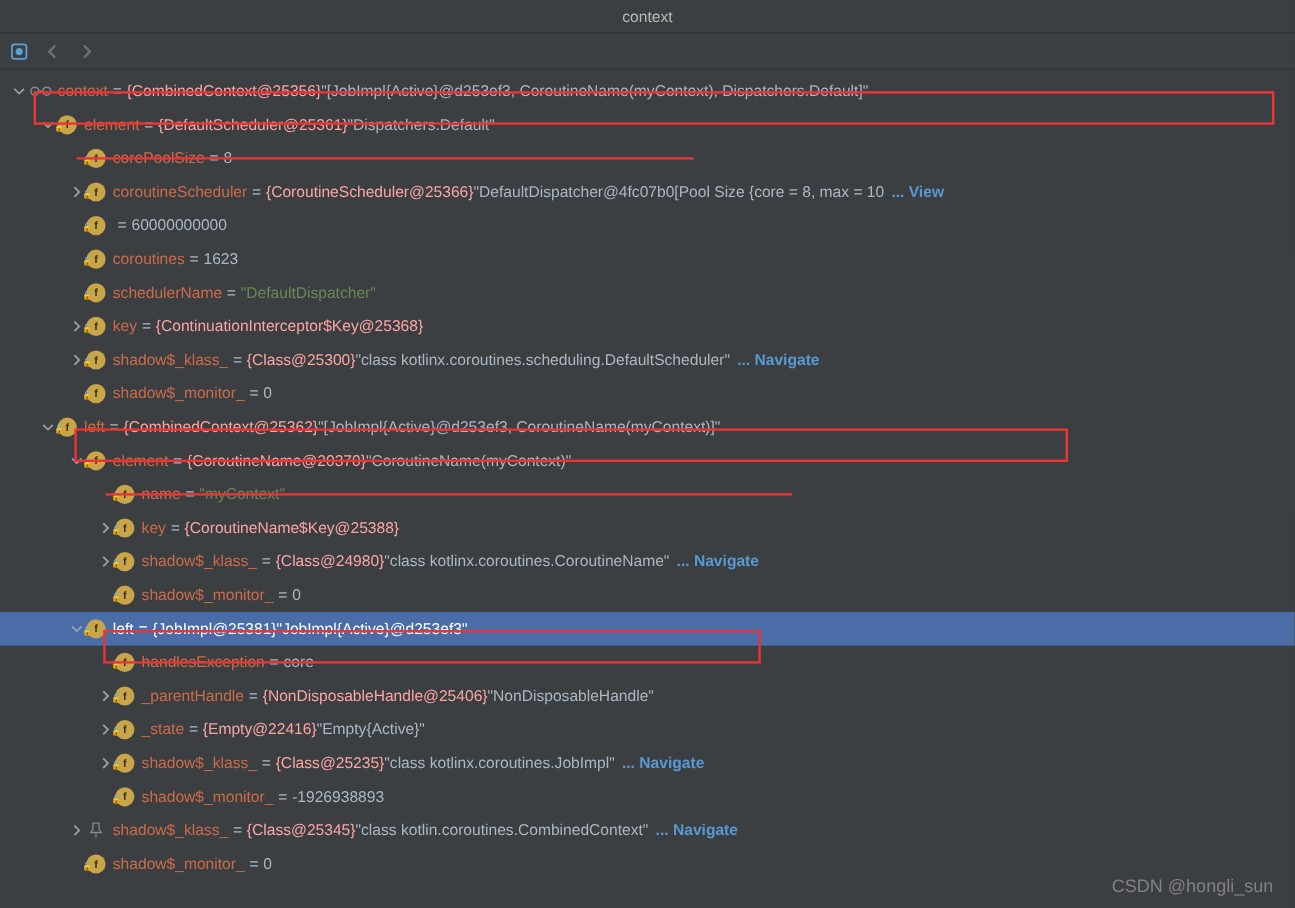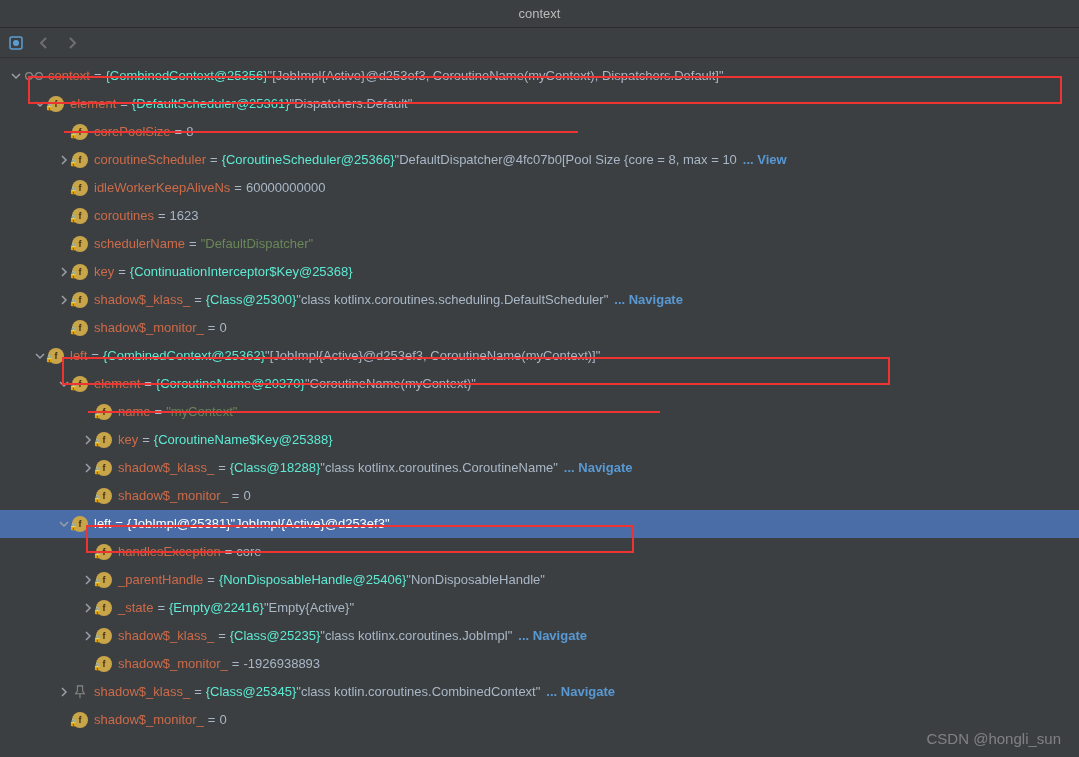--- a/index.html
+++ b/index.html
@@ -13,21 +13,21 @@
 .indent { display: inline-block; flex-shrink: 0; }
 .caret { width: 16px; display: inline-flex; align-items: center; justify-content: center; flex-shrink: 0; color: #9aa0a6; cursor: pointer; }
 .caret svg { width: 10px; height: 10px; }
 .badge { width: 16px; height: 16px; border-radius: 50%; display: inline-flex; align-items: center; justify-content: center; font-size: 9px; font-weight: bold; margin-right: 6px; flex-shrink: 0; position: relative; }
 .badge.f { background: #c9a54a; color: #3b2f13; }
 .badge .lock { position: absolute; left: -3px; top: -3px; font-size: 7px; color: #666; }
 .glasses { width: 20px; height: 16px; display: inline-flex; align-items: center; justify-content: center; margin-right: 4px; flex-shrink: 0; color: #8a8a8a; }
 .pin { width: 16px; height: 16px; display: inline-flex; align-items: center; justify-content: center; margin-right: 6px; flex-shrink: 0; color: #888; }
 .nm { color: #cc6b4a; }
 .eq { color: #a9b7c6; margin: 0 4px; }
-.type { color: #5eead4; }
+.type { color: #fca5a5; }
 .val { color: #a9b7c6; }
 .str { color: #6a8759; }
 .link { color: #5899d4; margin-left: 6px; cursor: pointer; font-weight: bold; }
 .row.selected .nm, .row.selected .eq, .row.selected .type, .row.selected .val, .row.selected .str { color: #fff; }
 .redbox { position: absolute; border: 2px solid #e33; pointer-events: none; z-index: 5; }
 .redline { position: absolute; height: 2px; background: #e33; pointer-events: none; z-index: 5; }
 .watermark { position: absolute; right: 18px; bottom: 10px; color: #d0d0d0; font-size: 15px; opacity: .45; pointer-events: none; }
 </style>
 </head>
 <body>
@@ -107,21 +107,20 @@
       <span class="nm">coroutineScheduler</span>
       <span class="eq"> = </span>
       <span class="type">{CoroutineScheduler@25366} </span>
       <span class="val">"DefaultDispatcher@4fc07b0[Pool Size {core = 8, max = 10</span>
       <span class="link">... View</span>
     </div>
     <div class="row">
       <span class="indent" style="width: 56px;"></span>
       <span class="caret"></span>
       <span class="badge f">f<span class="lock">🔒</span></span>
-      <span class="nm">idleWorkerKeepAliveNs</span>
       <span class="eq"> = </span>
       <span class="val">60000000000</span>
     </div>
     <div class="row">
       <span class="indent" style="width: 56px;"></span>
       <span class="caret"></span>
       <span class="badge f">f<span class="lock">🔒</span></span>
       <span class="nm">coroutines</span>
       <span class="eq"> = </span>
       <span class="val">1623</span>
@@ -217,21 +216,21 @@
     <div class="row">
       <span class="indent" style="width: 80px;"></span>
       <span class="caret">
         <svg viewBox="0 0 10 10">
           <path d="M3 1 L7 5 L3 9" fill="none" stroke="currentColor" stroke-width="1.5"></path>
         </svg>
       </span>
       <span class="badge f">f<span class="lock">🔒</span></span>
       <span class="nm">shadow$_klass_</span>
       <span class="eq"> = </span>
-      <span class="type">{Class@18288} </span>
+      <span class="type">{Class@24980} </span>
       <span class="val">"class kotlinx.coroutines.CoroutineName"</span>
       <span class="link">... Navigate</span>
     </div>
     <div class="row">
       <span class="indent" style="width: 80px;"></span>
       <span class="caret"></span>
       <span class="badge f">f<span class="lock">🔒</span></span>
       <span class="nm">shadow$_monitor_</span>
       <span class="eq"> = </span>
       <span class="val">0</span>

